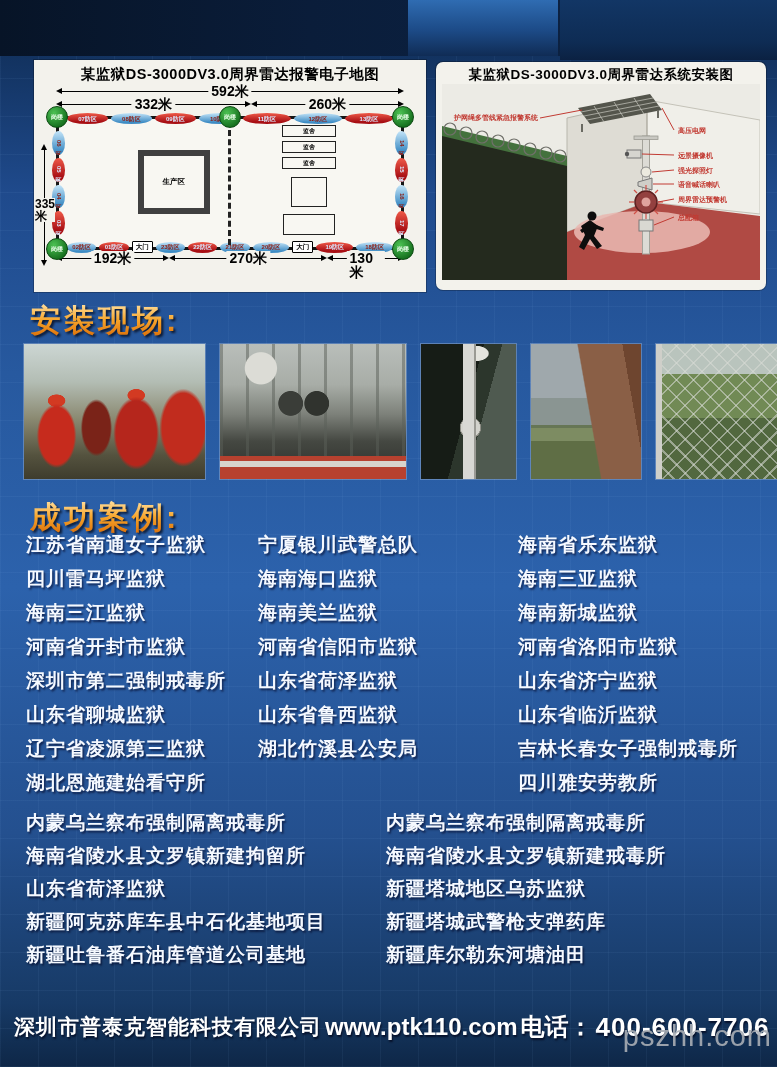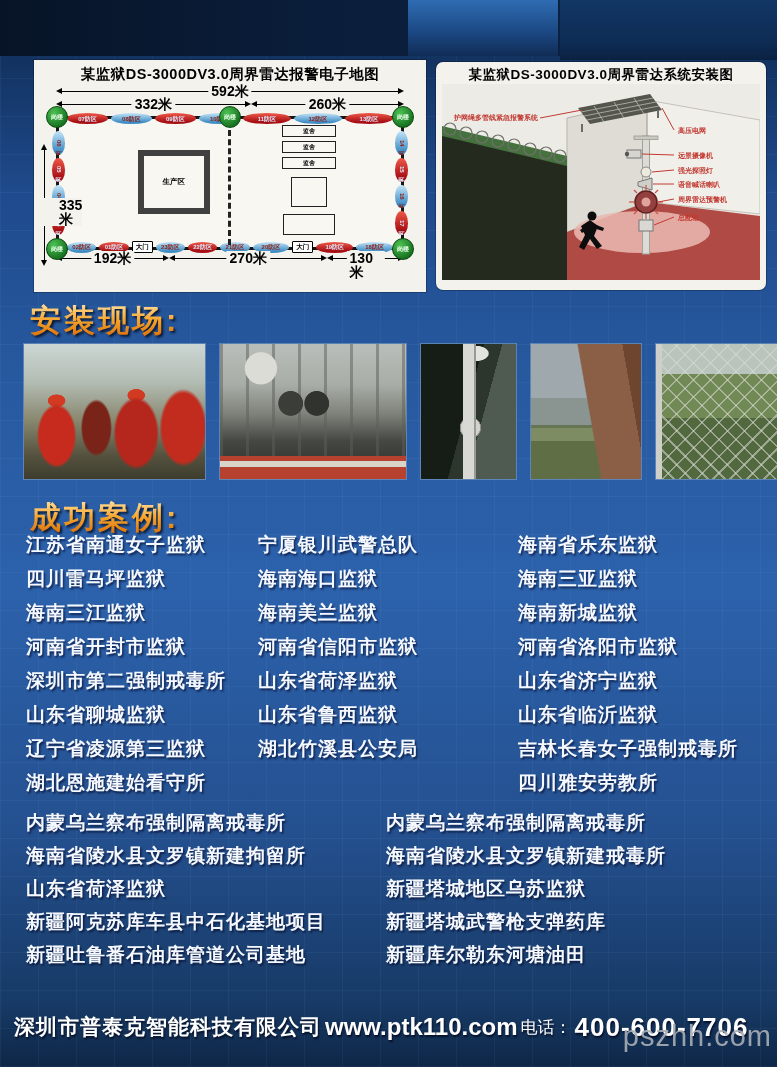--- a/index.html
+++ b/index.html
@@ -70,21 +70,21 @@
   .cell { width:54px; height:12px; border:1.6px solid #222; margin-bottom:4px;
     display:flex; align-items:center; justify-content:center; font-size:6px; font-weight:bold; color:#000; }
   .sq    { width:36px; height:30px; border:1.8px solid #222; margin-top:4px; }
   .rect2 { width:52px; height:21px; border:1.8px solid #222; margin-top:7px; }
   .dim-side { position:absolute; left:5px; top:84px; height:122px; width:12px; }
   .dim-side .vline { position:absolute; left:5px; top:2px; bottom:2px; border-left:1.4px solid #000; }
   .dim-side .vline::before { content:""; position:absolute; top:-2px; left:-4.2px;
     border-left:3px solid transparent; border-right:3px solid transparent; border-bottom:6px solid #000; }
   .dim-side .vline::after { content:""; position:absolute; bottom:-2px; left:-4.2px;
     border-left:3px solid transparent; border-right:3px solid transparent; border-top:6px solid #000; }
-  .dim-side .lbl { position:absolute; left:-4px; top:44%; font-size:14px; font-weight:bold; background:#f3f2ec; line-height:1;padding-left:24px; }
+  .dim-side .lbl { position:absolute; left:-4px; top:44%; font-size:12px; font-weight:bold; background:#f3f2ec; line-height:1; }
 
   
   .heading { position:absolute; left:30px; font-weight:900; font-size:31px; letter-spacing:3px;
     background:linear-gradient(180deg,#ffe0a0 8%,#f7a52b 48%,#d96a06 92%);
     -webkit-background-clip:text; background-clip:text; color:transparent;
     filter:drop-shadow(2px 2px 1px rgba(5,10,25,.8)); }
   #heading-install { top:300px; }
   #heading-cases   { top:497px; }
 
   
@@ -137,21 +137,21 @@
   #cases-wide { position:absolute; left:26px; top:812px; right:8px; display:flex; flex-direction:column; }
   .wide-row { display:flex; margin-bottom:12px; line-height:21px; }
   .wide-row .w0 { flex:0 0 360px; }
   .wide-row .w1 { flex:1; }
 
   
   #footer { position:absolute; left:14px; right:0; top:1003px; height:48px;
     display:flex; align-items:center; gap:3px; color:#fff; white-space:nowrap; }
   #footer .company { font-size:21px; font-weight:bold; letter-spacing:1px; text-shadow:1px 2px 2px rgba(0,0,20,.7); }
   #footer .website { font-size:24px; font-weight:bold; text-shadow:1px 2px 2px rgba(0,0,20,.7); }
-  #footer .phone-label { font-size:17px; font-weight:normal; text-shadow:1px 2px 2px rgba(0,0,20,.7); }
+  #footer .phone-label { font-size:24px; font-weight:bold; text-shadow:1px 2px 2px rgba(0,0,20,.7); }
   #footer .phone { font-size:26px; font-weight:bold; letter-spacing:1px; text-shadow:1px 2px 2px rgba(0,0,20,.7); }
   #watermark { position:absolute; right:5px; bottom:14px; font-size:29px; letter-spacing:1px;
     color:#a9aeb5; opacity:.9; z-index:5; }
 
   
   .svg-label { font-size:7px; fill:#c23b33; font-weight:bold; }
 </style>
 </head>
 <body>
 

